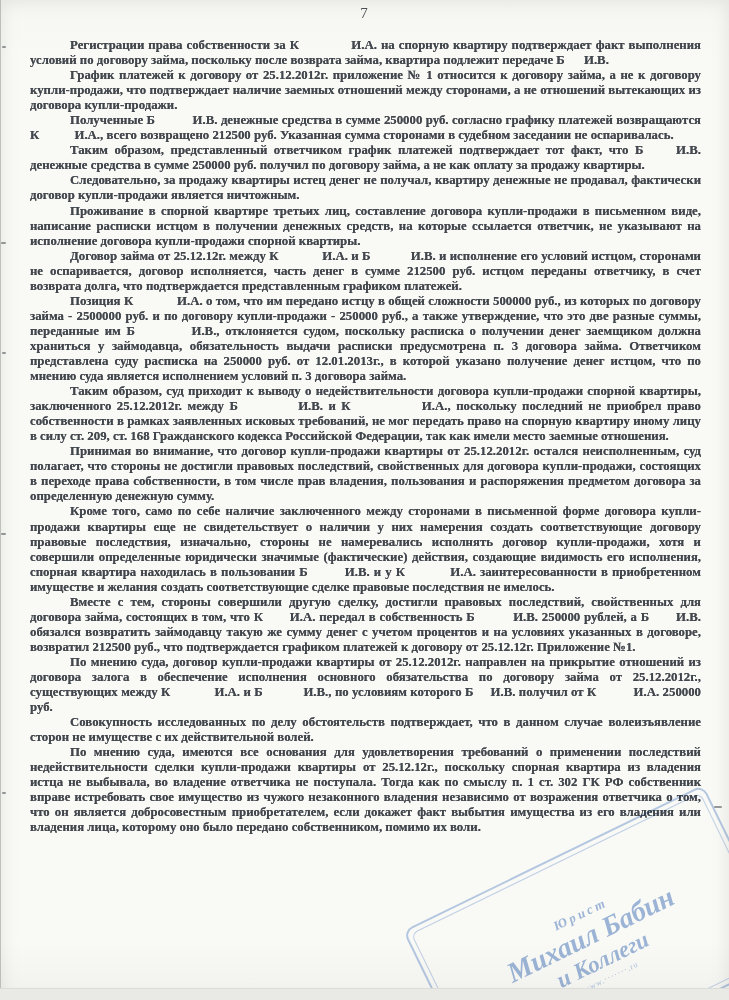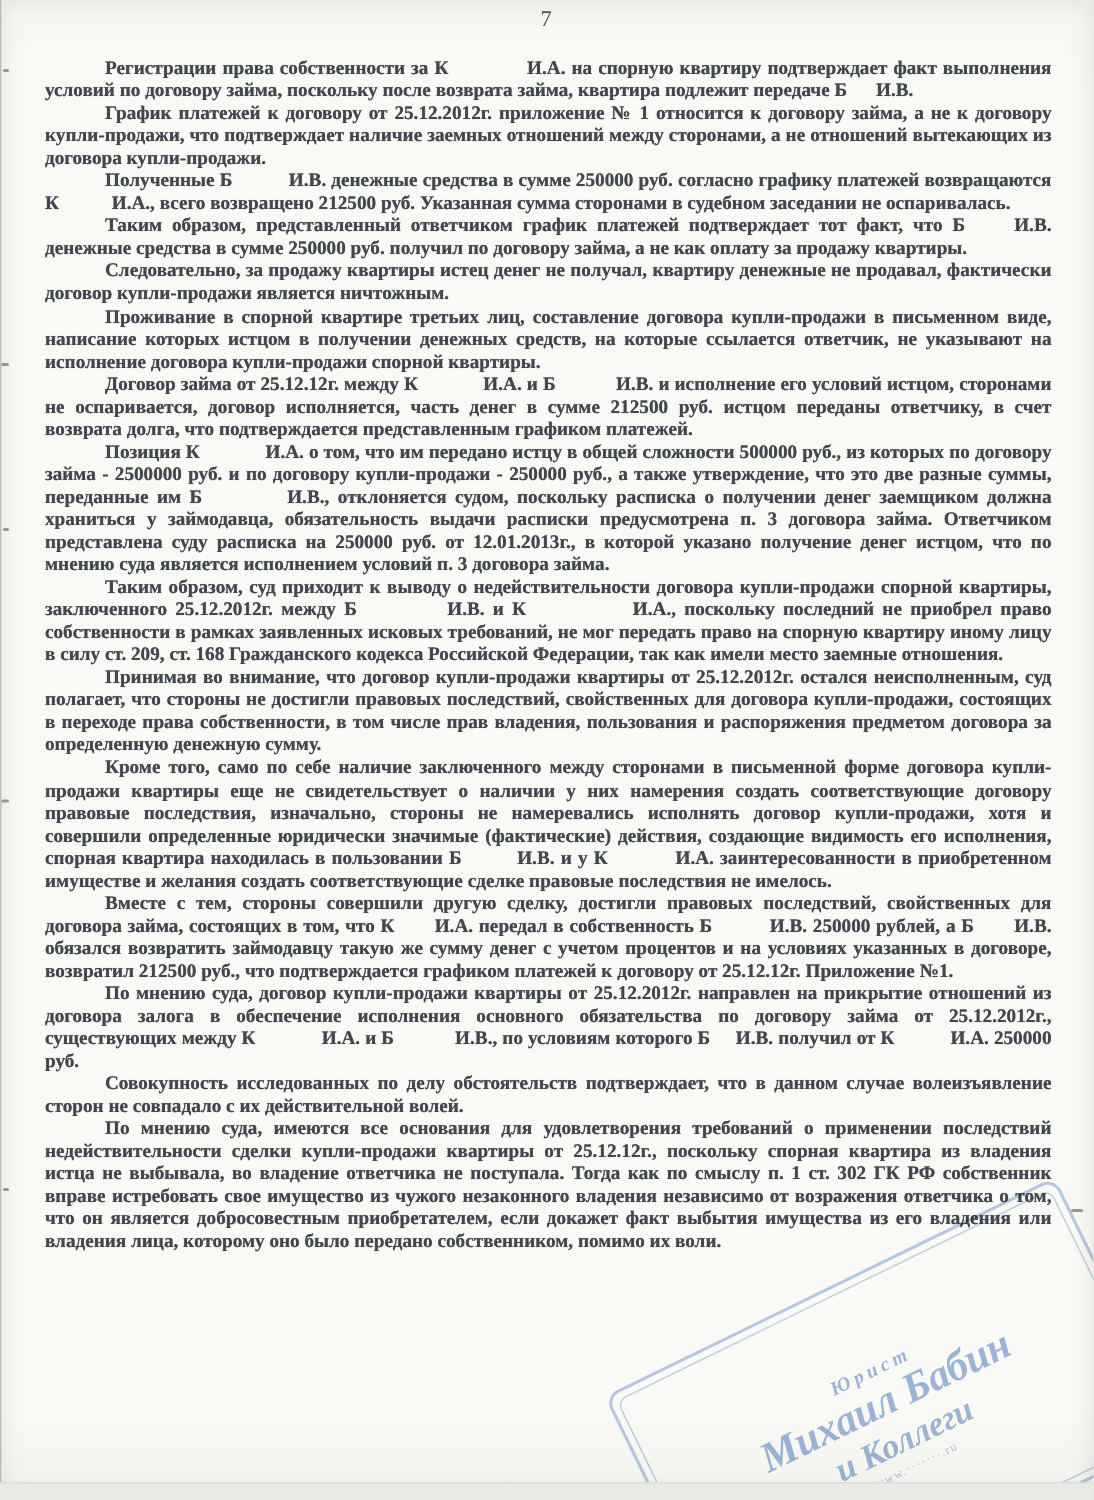--- a/index.html
+++ b/index.html
@@ -57,29 +57,29 @@
 <div class="page">
 
   <div class="page-number">7</div>
 
   <div class="content">
     <p>Регистрации права собственности за К&nbsp;&nbsp;&nbsp;&nbsp;&nbsp;&nbsp;&nbsp;&nbsp;&nbsp;&nbsp;&nbsp;&nbsp; И.А. на спорную квартиру подтверждает факт выполнения условий по договору займа, поскольку после возврата займа, квартира подлежит передаче Б&nbsp;&nbsp;&nbsp;&nbsp;&nbsp; И.В.</p>
     <p>График платежей к договору от 25.12.2012г.  приложение № 1 относится к договору займа, а не к договору купли-продажи, что подтверждает наличие заемных отношений между сторонами, а не отношений вытекающих из договора купли-продажи.</p>
     <p>Полученные Б&nbsp;&nbsp;&nbsp;&nbsp;&nbsp;&nbsp;&nbsp;&nbsp;&nbsp;&nbsp; И.В. денежные средства в сумме 250000 руб. согласно графику платежей возвращаются К&nbsp;&nbsp;&nbsp;&nbsp;&nbsp;&nbsp;&nbsp;&nbsp;&nbsp;&nbsp; И.А., всего возвращено 212500 руб. Указанная сумма сторонами в судебном заседании не оспаривалась.</p>
     <p>Таким образом, представленный ответчиком график платежей подтверждает тот факт, что Б&nbsp;&nbsp;&nbsp;&nbsp; И.В. денежные средства в сумме 250000 руб. получил по договору займа, а не как оплату за продажу квартиры.</p>
     <p>Следовательно, за продажу квартиры истец денег не получал, квартиру денежные не продавал, фактически договор купли-продажи является ничтожным.</p>
-    <p>Проживание в спорной квартире третьих лиц, составление договора купли-продажи в письменном виде, написание которых истцом в получении денежных средств,  на которые ссылается ответчик, не указывают на исполнение договора купли-продажи спорной квартиры.</p>
+    <p>Проживание в спорной квартире третьих лиц, составление договора купли-продажи в письменном виде, написание расписки истцом в получении денежных средств,  на которые ссылается ответчик, не указывают на исполнение договора купли-продажи спорной квартиры.</p>
     <p>Договор займа от 25.12.12г. между К&nbsp;&nbsp;&nbsp;&nbsp;&nbsp;&nbsp;&nbsp;&nbsp;&nbsp;&nbsp;&nbsp;&nbsp; И.А. и Б&nbsp;&nbsp;&nbsp;&nbsp;&nbsp;&nbsp;&nbsp;&nbsp;&nbsp;&nbsp;&nbsp; И.В. и исполнение его условий истцом, сторонами не оспаривается, договор исполняется, часть денег в сумме 212500 руб. истцом переданы ответчику,  в счет возврата долга, что подтверждается представленным графиком платежей.</p>
     <p>Позиция К&nbsp;&nbsp;&nbsp;&nbsp;&nbsp;&nbsp;&nbsp;&nbsp;&nbsp;&nbsp;&nbsp;&nbsp; И.А. о том, что им передано истцу в общей сложности  500000 руб., из которых по договору займа  -  2500000 руб. и  по договору купли-продажи  - 250000 руб., а также утверждение, что это две разные суммы, переданные им Б&nbsp;&nbsp;&nbsp;&nbsp;&nbsp;&nbsp;&nbsp;&nbsp;&nbsp; И.В., отклоняется судом, поскольку расписка  о получении денег заемщиком должна храниться у займодавца, обязательность выдачи расписки предусмотрена п. 3 договора займа. Ответчиком представлена суду расписка на 250000 руб. от 12.01.2013г., в которой указано получение денег истцом, что по мнению суда является исполнением условий п. 3 договора займа.</p>
     <p>Таким образом, суд приходит к выводу о недействительности договора купли-продажи спорной квартиры, заключенного 25.12.2012г. между Б&nbsp;&nbsp;&nbsp;&nbsp;&nbsp;&nbsp;&nbsp;&nbsp;&nbsp;&nbsp; И.В. и К&nbsp;&nbsp;&nbsp;&nbsp;&nbsp;&nbsp;&nbsp;&nbsp;&nbsp;&nbsp;&nbsp;&nbsp; И.А.,  поскольку последний не приобрел право собственности в рамках заявленных исковых требований, не мог передать право на спорную квартиру  иному лицу в силу ст. 209, ст. 168 Гражданского кодекса Российской Федерации, так как имели место заемные отношения.</p>
     <p>Принимая во внимание, что  договор купли-продажи квартиры от 25.12.2012г. остался неисполненным, суд полагает, что стороны не достигли правовых последствий, свойственных для договора купли-продажи, состоящих в переходе права собственности, в том числе прав владения, пользования и распоряжения предметом договора за определенную денежную сумму.</p>
     <p>Кроме того, само по себе наличие заключенного между сторонами в письменной форме договора купли-продажи квартиры еще не свидетельствует о наличии у них намерения создать соответствующие договору правовые последствия, изначально, стороны не намеревались исполнять договор купли-продажи, хотя и совершили определенные юридически значимые (фактические) действия, создающие видимость его исполнения, спорная квартира находилась в пользовании Б&nbsp;&nbsp;&nbsp;&nbsp;&nbsp;&nbsp;&nbsp;&nbsp; И.В. и у К&nbsp;&nbsp;&nbsp;&nbsp;&nbsp;&nbsp;&nbsp;&nbsp;&nbsp;&nbsp; И.А. заинтересованности в приобретенном имуществе и желания создать соответствующие сделке правовые последствия не имелось.</p>
     <p>Вместе с тем, стороны совершили другую сделку, достигли правовых последствий, свойственных для договора займа, состоящих в том, что К&nbsp;&nbsp;&nbsp;&nbsp;&nbsp;&nbsp; И.А. передал в собственность Б&nbsp;&nbsp;&nbsp;&nbsp;&nbsp;&nbsp;&nbsp;&nbsp;&nbsp; И.В. 250000 рублей, а Б&nbsp;&nbsp;&nbsp;&nbsp;&nbsp;&nbsp; И.В. обязался возвратить займодавцу такую же сумму денег с учетом процентов и на условиях указанных в договоре, возвратил 212500 руб., что подтверждается графиком платежей к договору от 25.12.12г. Приложение №1.</p>
     <p>По мнению суда, договор купли-продажи квартиры от 25.12.2012г. направлен на прикрытие отношений из договора залога в обеспечение исполнения основного обязательства по договору займа от 25.12.2012г., существующих между К&nbsp;&nbsp;&nbsp;&nbsp;&nbsp;&nbsp;&nbsp;&nbsp;&nbsp;&nbsp;&nbsp;&nbsp; И.А. и Б&nbsp;&nbsp;&nbsp;&nbsp;&nbsp;&nbsp;&nbsp;&nbsp;&nbsp;&nbsp;&nbsp; И.В., по условиям которого Б&nbsp;&nbsp;&nbsp;&nbsp; И.В. получил  от К&nbsp;&nbsp;&nbsp;&nbsp;&nbsp;&nbsp;&nbsp;&nbsp;&nbsp;&nbsp; И.А. 250000 руб.</p>
-    <p>Совокупность исследованных по делу обстоятельств подтверждает, что в данном случае волеизъявление сторон не совпадало с их действительной волей.</p>
+    <p>Совокупность исследованных по делу обстоятельств подтверждает, что в данном случае волеизъявление сторон не имуществе с их действительной волей.</p>
     <p>По мнению суда, имеются все основания для удовлетворения требований о применении последствий недействительности сделки купли-продажи квартиры от 25.12.12г., поскольку спорная квартира из владения истца не выбывала, во владение ответчика не поступала. Тогда как по смыслу п. 1 ст. 302 ГК РФ собственник вправе истребовать свое имущество из чужого незаконного владения независимо от возражения ответчика о том, что он является добросовестным приобретателем, если докажет факт выбытия имущества из его владения или владения лица, которому оно было передано собственником, помимо их воли.</p>
   </div>
 
   <div class="stamp">
     <div class="stamp-inner">
       <div class="stamp-small">Юрист</div>
       <div class="stamp-name">Михаил Бабин</div>
       <div class="stamp-sub">и Коллеги</div>
       <div class="stamp-url">www.·······.ru</div>
     </div>

